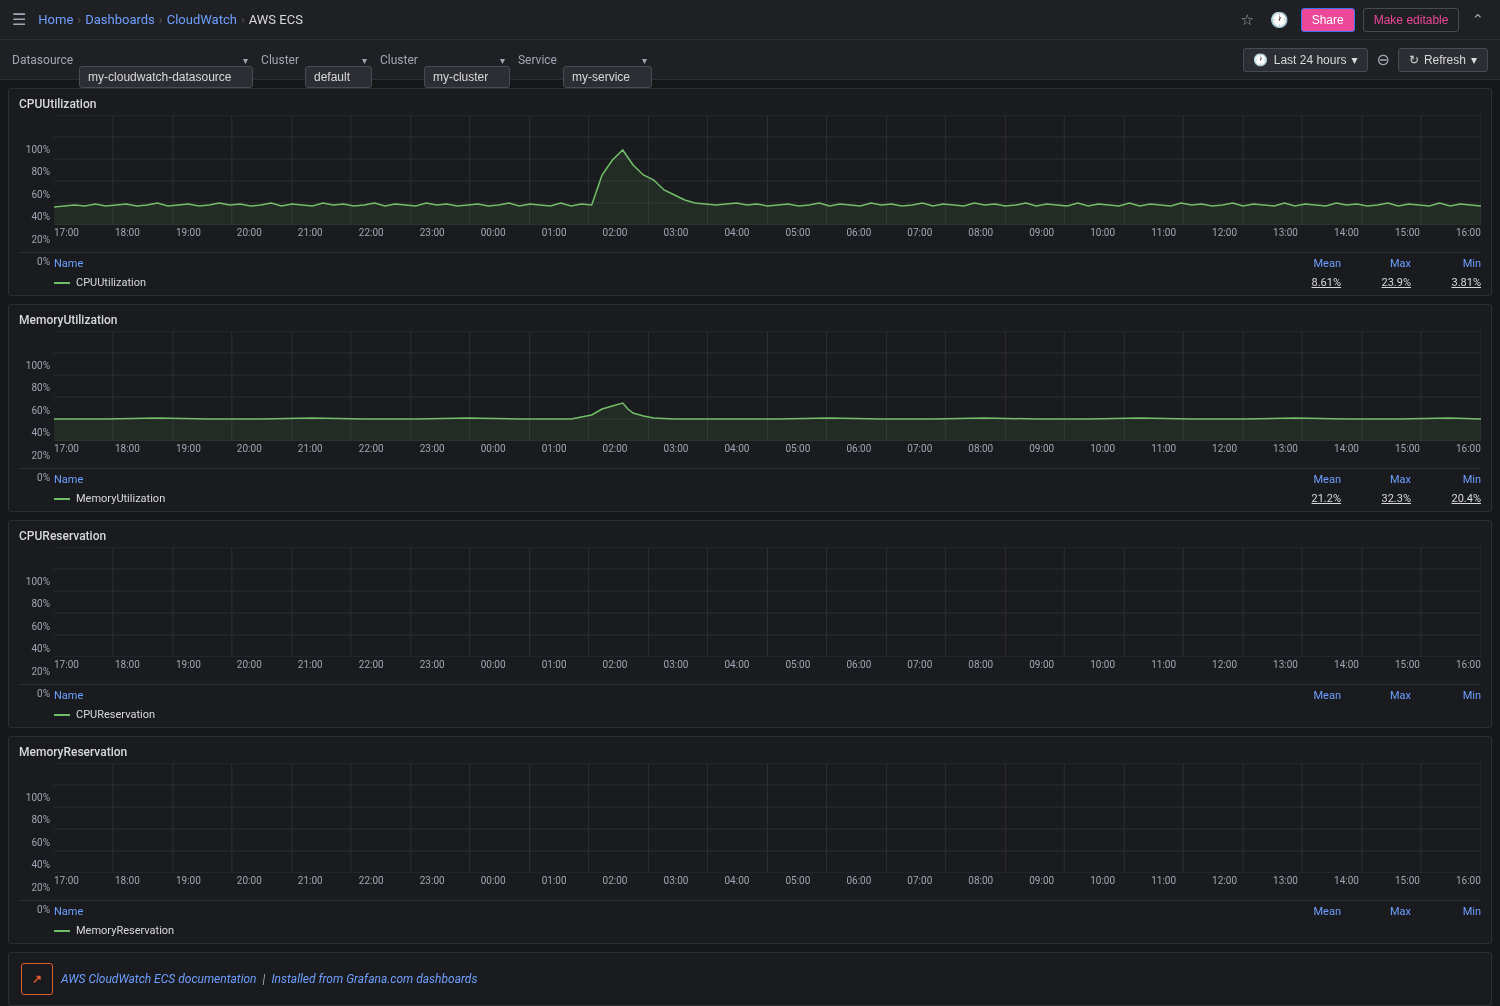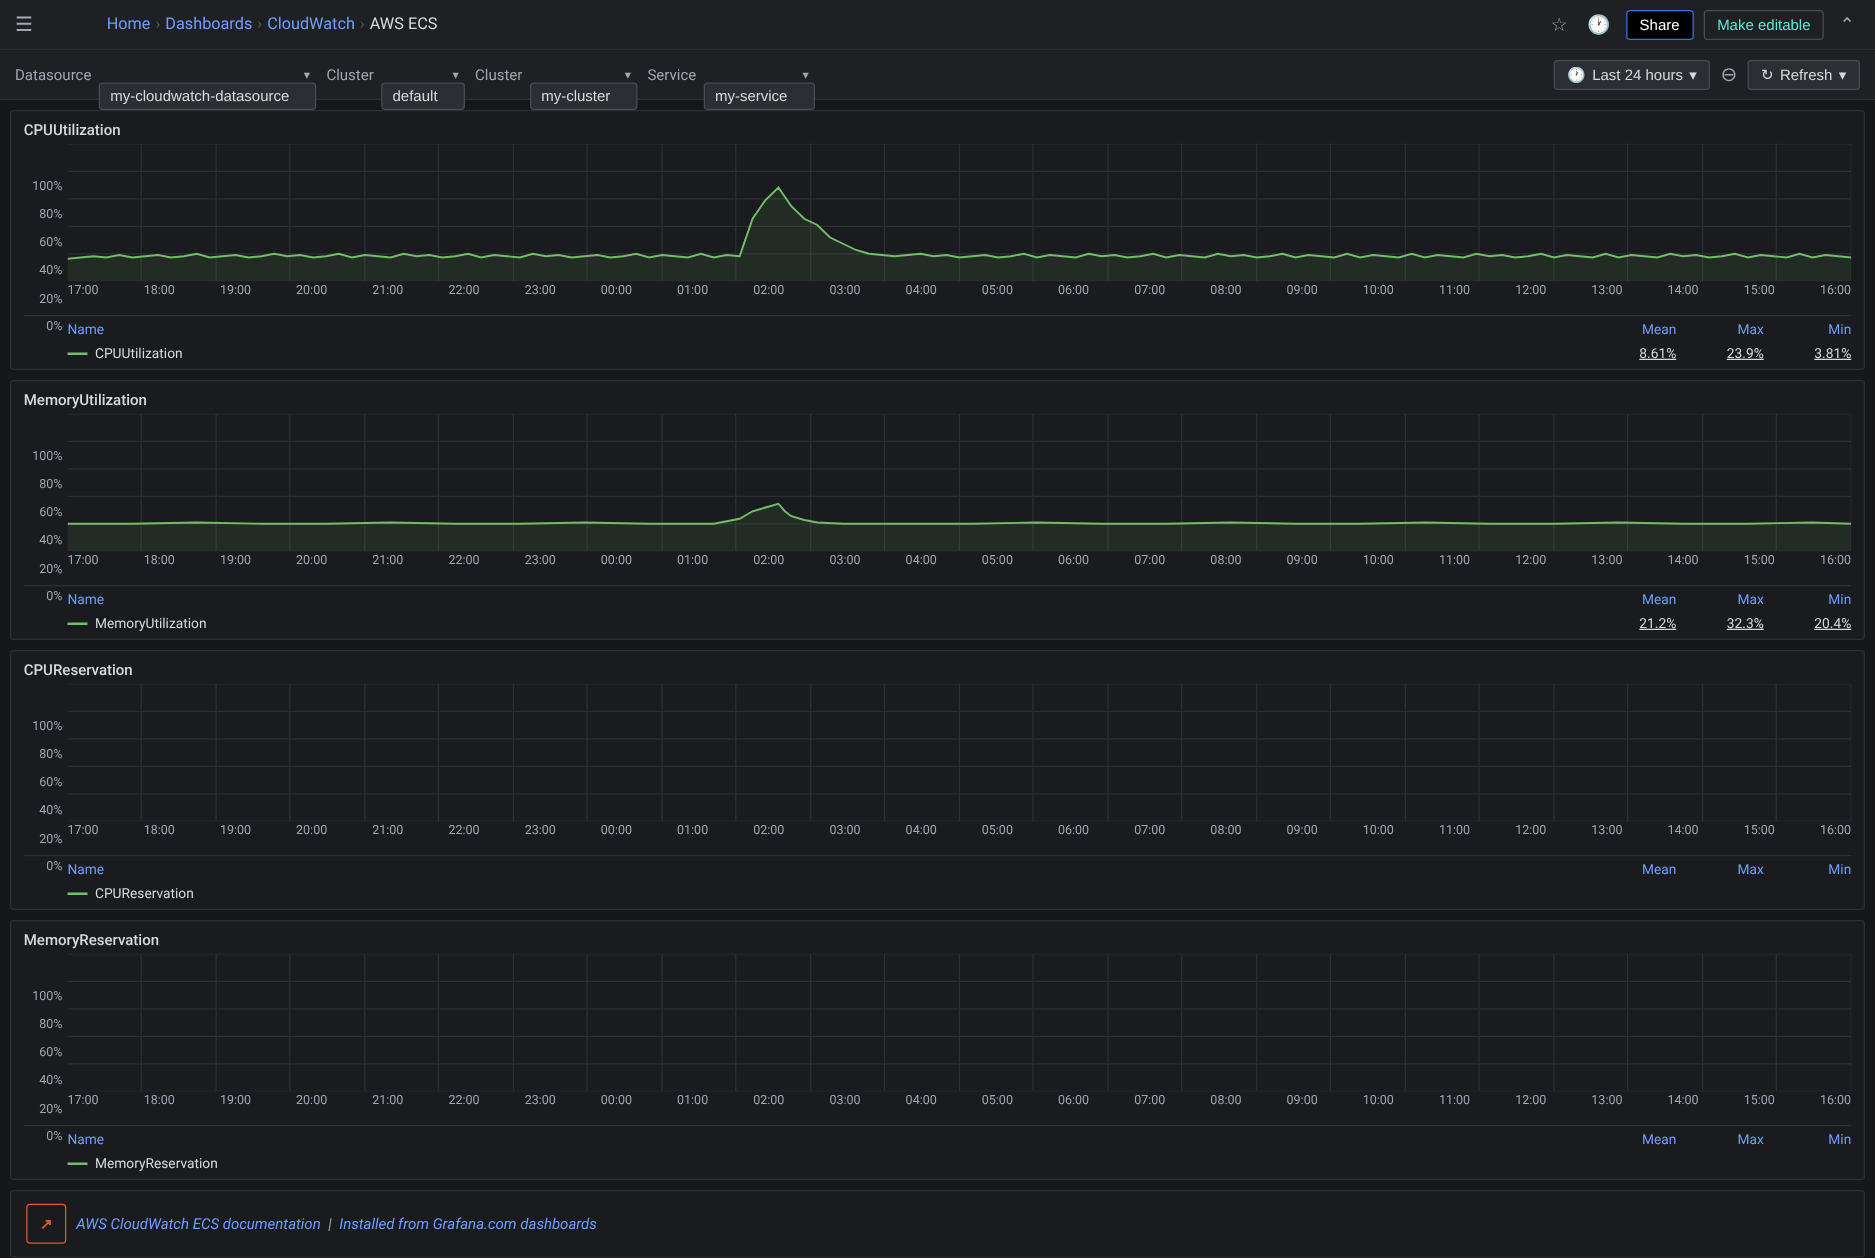--- a/index.html
+++ b/index.html
@@ -28,52 +28,51 @@
       font-size: 16px;
       cursor: pointer;
       margin-right: 4px;
     }
     .breadcrumb {
       display: flex;
       align-items: center;
       gap: 4px;
       font-size: 13px;
       color: #9fa7b3;
-      margin-left: 47px;
     }
     .breadcrumb a {
       color: #6e9fff;
       text-decoration: none;
     }
     .breadcrumb .sep {
       color: #555;
     }
     .breadcrumb .current {
       color: #d8d9da;
     }
     .top-bar-right {
       margin-left: auto;
       display: flex;
       align-items: center;
       gap: 8px;
     }
     .btn {
       background: #1f2023;
       border: 1px solid #464c54;
-      color: #5eead4;
+      color: #ec4899;
       padding: 4px 10px;
       border-radius: 3px;
       cursor: pointer;
       font-size: 12px;
       display: flex;
       align-items: center;
       gap: 4px;
     }
     .btn.primary {
-      background: #000000;
+      background: #ec4899;
       border-color: #3d71e8;
       color: #fff;
     }
     .btn-icon {
       background: none;
       border: none;
       color: #9fa7b3;
       cursor: pointer;
       font-size: 15px;
       padding: 4px;

